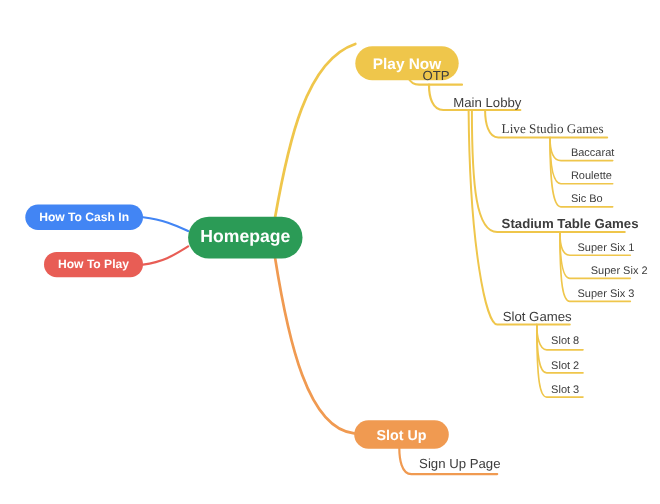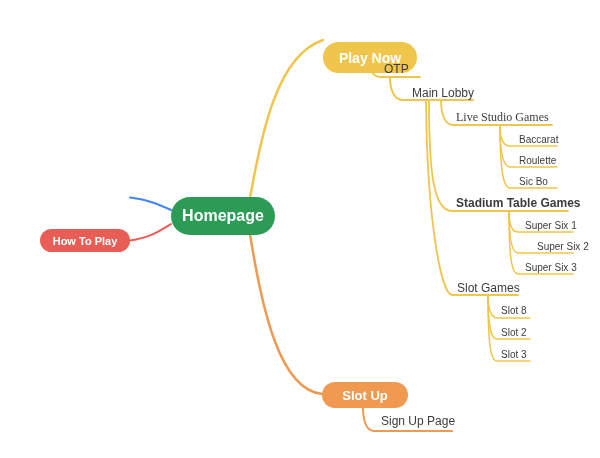--- a/index.html
+++ b/index.html
@@ -70,20 +70,21 @@
     <path class="stroke-yellow" stroke-width="1.5" d="M 509 211 C 509 221 511 232 518 232 L 573 232"></path>
     <path class="stroke-yellow" stroke-width="1.5" d="M 509 211 C 509 240 512 253 518 253 L 573 253"></path>
     <path class="stroke-yellow" stroke-width="1.5" d="M 509 211 C 509 260 512 274 518 274 L 573 274"></path>
     <path class="stroke-yellow" stroke-width="1.5" d="M 488 295 C 488 305 490 318 497 318 L 530 318"></path>
     <path class="stroke-yellow" stroke-width="1.5" d="M 488 295 C 488 327 491 339 497 339 L 530 339"></path>
     <path class="stroke-yellow" stroke-width="1.5" d="M 488 295 C 488 347 491 361 497 361 L 530 361"></path>
     <path class="stroke-orange" stroke-width="2" d="M 363 407 C 363 417 365 431 374 431 L 452 431"></path>
   </svg>
 
   <div class="pill" id="node-homepage">Homepage</div>
+  <div class="pill" id="node-how-to-cash-in">How To Cash In</div>
   <div class="pill" id="node-how-to-play">How To Play</div>
   <div class="pill" id="node-play-now">Play Now</div>
   <div class="pill" id="node-sign-up">Slot Up</div>
 
   <div class="lbl lbl-l2" id="lbl-otp">OTP</div>
   <div class="lbl lbl-l2" id="lbl-main-lobby">Main Lobby</div>
   <div class="lbl lbl-l2" id="lbl-live-studio">Live Studio Games</div>
   <div class="lbl lbl-l3" id="lbl-baccarat">Baccarat</div>
   <div class="lbl lbl-l3" id="lbl-roulette">Roulette</div>
   <div class="lbl lbl-l3" id="lbl-sic-bo">Sic Bo</div>

